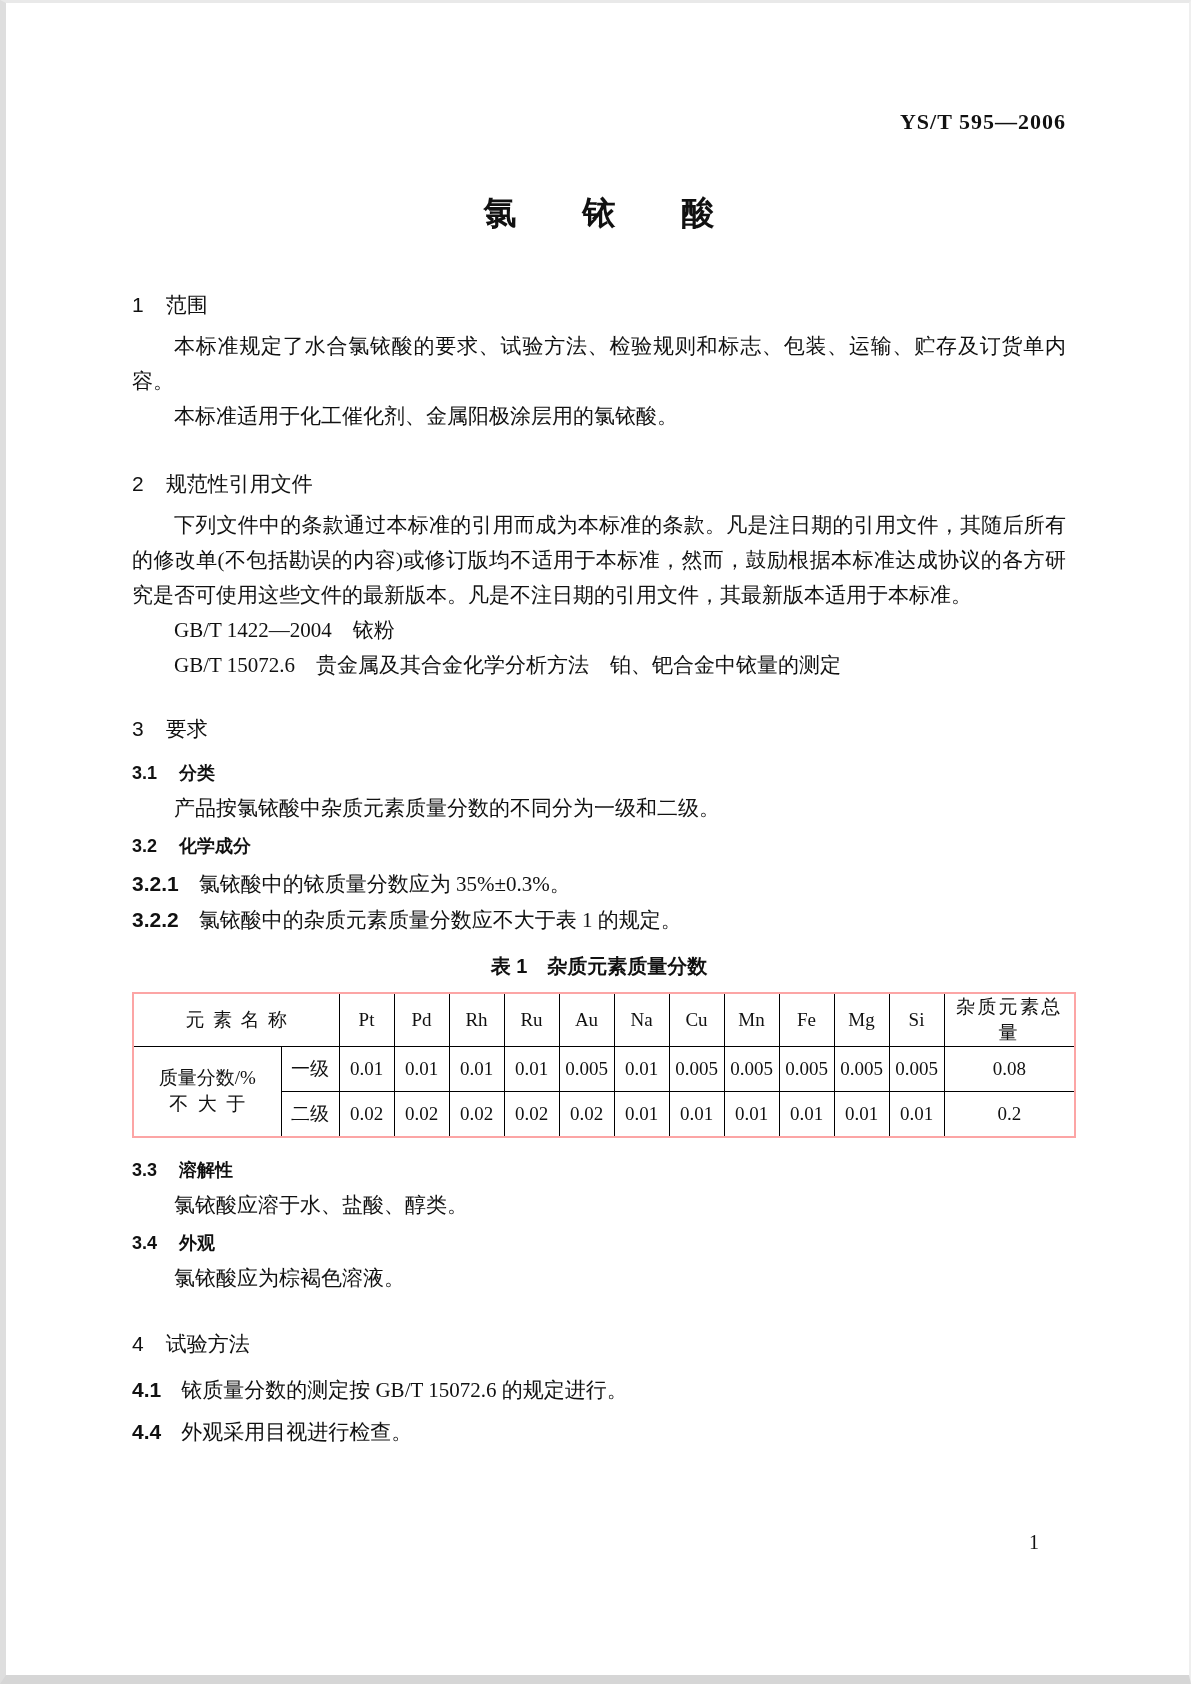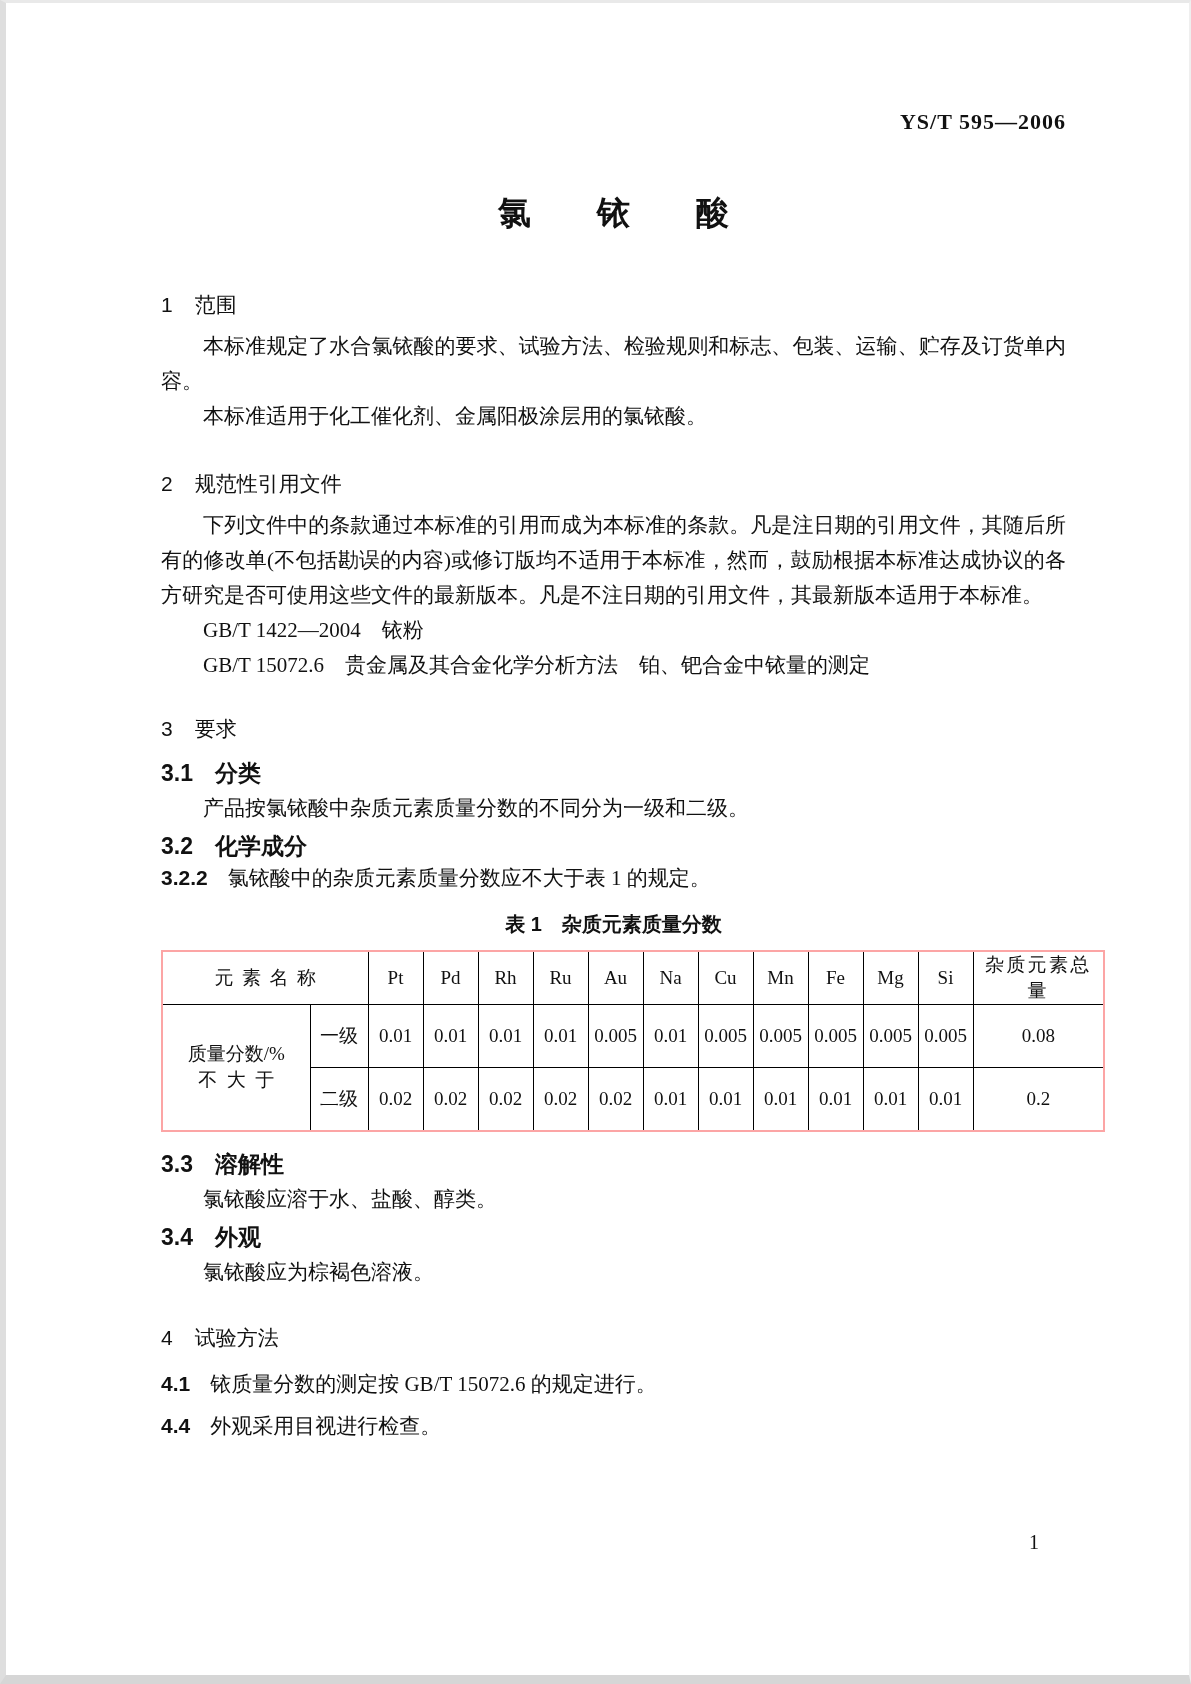--- a/index.html
+++ b/index.html
@@ -8,21 +8,20 @@
     width:1191px;height:1684px;
     background:#ffffff;
     box-sizing:border-box;
     border-left:6px solid #dedede;
     border-bottom:9px solid #d6d6d6;
     border-top:3px solid #e9e9e9;
     border-right:2px solid #efefef;
     font-family:"Liberation Serif","DejaVu Serif",serif;
     color:#111;
     overflow:hidden;
-    padding-left:29px;
   }
   .content{padding:0 123px 0 126px;}
 
   .header-code{
     padding-top:106px;
     text-align:right;
     font-size:22px;
     font-weight:700;
     letter-spacing:1px;
   }
@@ -41,21 +40,21 @@
     margin-top:56px;
     font-family:"Liberation Sans","DejaVu Sans",sans-serif;
     font-weight:400;
     font-size:21px;
     line-height:28px;
   }
   .h-lv2{
     margin-top:16px;
     font-family:"Liberation Sans","DejaVu Sans",sans-serif;
     font-weight:700;
-    font-size:23px;
+    font-size:18px;
     line-height:28px;
   }
   .h-num{display:inline-block;margin-right:22px;}
 
   .body-p{
     margin:10px 0 0 0;
     font-size:21px;
     line-height:35px;
     text-align:justify;
     text-justify:inter-ideograph;
@@ -100,21 +99,21 @@
   table.impurity th, table.impurity td{
     border:1px solid #000;
     text-align:center;
     vertical-align:middle;
     font-size:19px;
     font-weight:400;
     padding:0 2px;
     overflow:hidden;
   }
   table.impurity tr.head-row{height:48px;}
-  table.impurity tr.data-row{height:63px;}
+  table.impurity tr.data-row{height:45px;}
   .sp-wide{letter-spacing:0.45em;text-indent:0.45em;}
   .sp-mid{letter-spacing:0.12em;}
   .rowlabel div{line-height:26px;}
   .rowlabel .l2{letter-spacing:0.5em;text-indent:0.5em;}
 
   .page-number{
     position:absolute;
     top:1528px;
     right:150px;
     font-size:20px;
@@ -148,20 +147,23 @@
     </div>
 
     <div class="h-lv2">
       <span class="h-num">3.1</span><span>分类</span>
     </div>
     <p class="body-p indent" style="margin-top:4px;">产品按氯铱酸中杂质元素质量分数的不同分为一级和二级。</p>
 
     <div class="h-lv2" style="margin-top:6px;">
       <span class="h-num">3.2</span><span>化学成分</span>
     </div>
+    <p class="clause">
+      <span class="clause-num">3.2.1</span><span>氯铱酸中的铱质量分数应为 35%±0.3%。</span>
+    </p>
     <p class="clause" style="margin-top:0;">
       <span class="clause-num">3.2.2</span><span>氯铱酸中的杂质元素质量分数应不大于表 1 的规定。</span>
     </p>
 
     <div class="tbl-caption">表 1　杂质元素质量分数</div>
     <table class="impurity">
       <colgroup>
         <col style="width:148px;">
           <col style="width:58px;">
         <col style="width:55px;">

